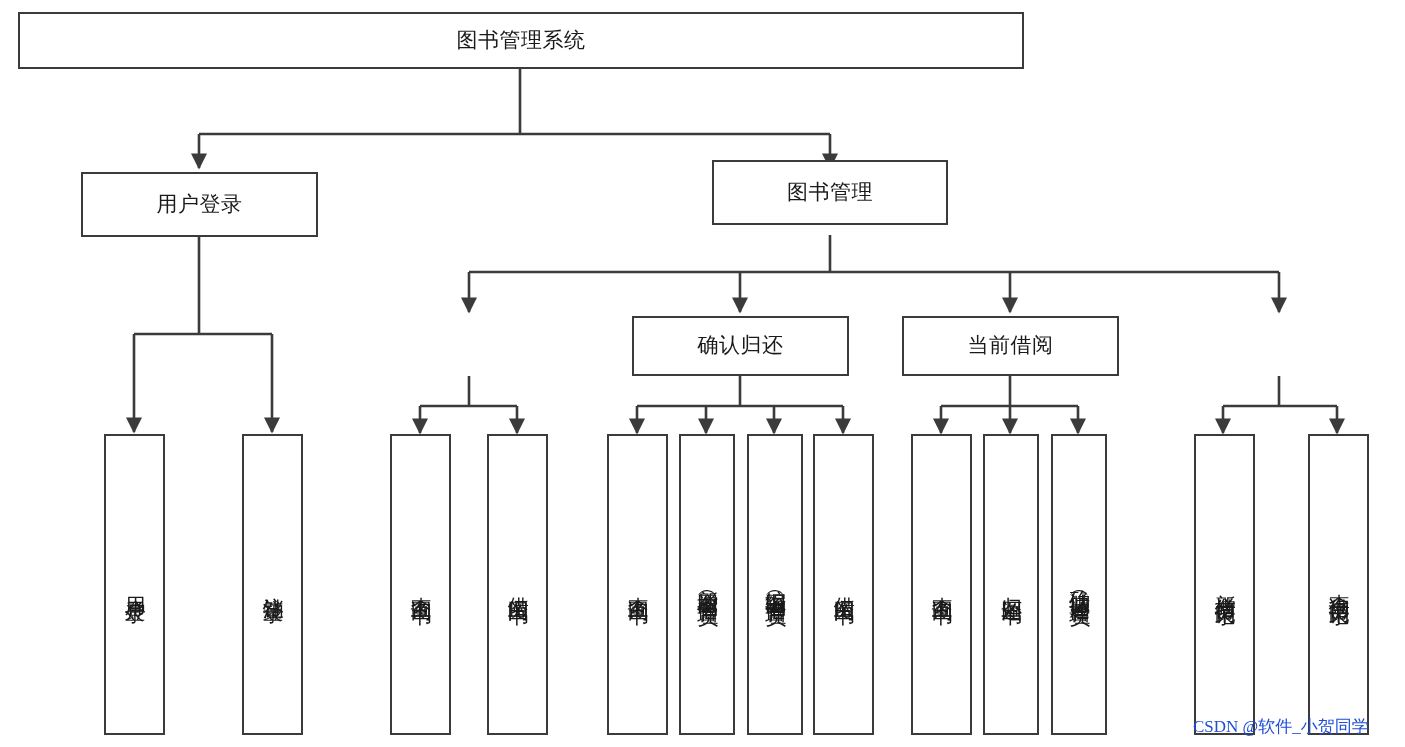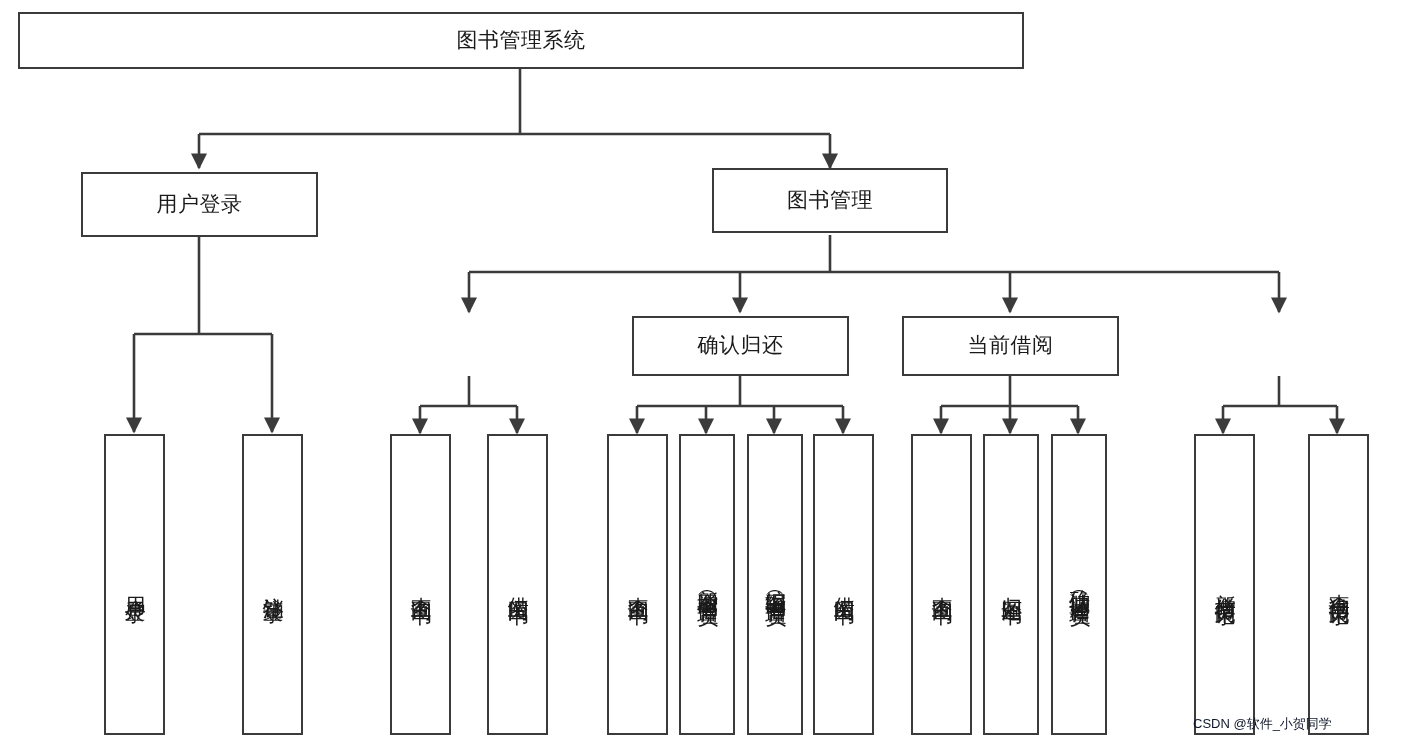--- a/index.html
+++ b/index.html
@@ -51,23 +51,23 @@
     font-size: 21px;
   }
   .node-box.vertical .node-label {
     writing-mode: vertical-rl;
     text-orientation: upright;
     font-size: 21px;
     letter-spacing: 2.5px;
   }
   .watermark {
     position: absolute;
-    color: #0f172a;
-    font-size: 13px;
-    font-family: Liberation Sans, sans-serif;
+    color: #1d4ed8;
+    font-size: 17px;
+    font-family: Liberation Serif, serif;
     white-space: nowrap;
     pointer-events: none;
   }
 </style>
 </head>
 <body>
 
 <div id="stage">
 
   <svg id="diagram-svg" viewBox="0 0 1405 747" xmlns="http://www.w3.org/2000/svg">
@@ -120,21 +120,21 @@
     </g>
   </svg>
 
   <div class="node-box horizontal" style="left:18px; top:12px; width:1006px; height:57px;">
     <div class="node-label">图书管理系统</div>
   </div>
 
   <div class="node-box horizontal" style="left:81px; top:172px; width:237px; height:65px;">
     <div class="node-label">用户登录</div>
   </div>
-  <div class="node-box horizontal" style="left:712px; top:168px; width:236px; height:65px;">
+  <div class="node-box horizontal" style="left:712px; top:160px; width:236px; height:65px;">
     <div class="node-label">图书管理</div>
   </div>
 
   <div class="node-box horizontal" style="left:632px; top:316px; width:217px; height:60px;">
     <div class="node-label">确认归还</div>
   </div>
   <div class="node-box horizontal" style="left:902px; top:316px; width:217px; height:60px;">
     <div class="node-label">当前借阅</div>
   </div>
 

